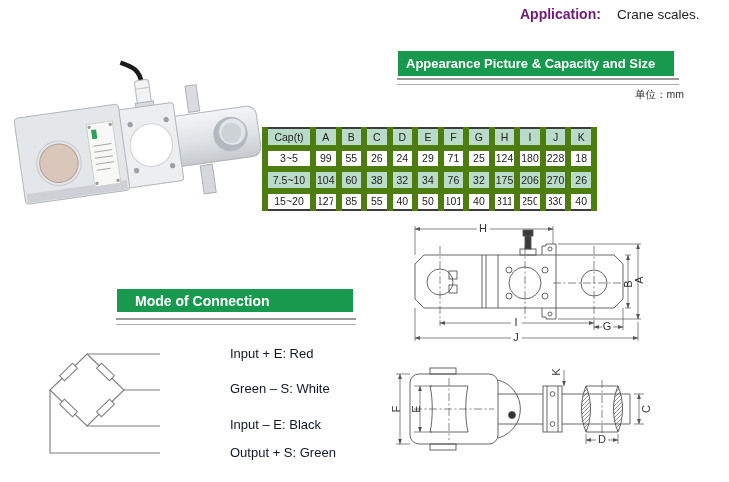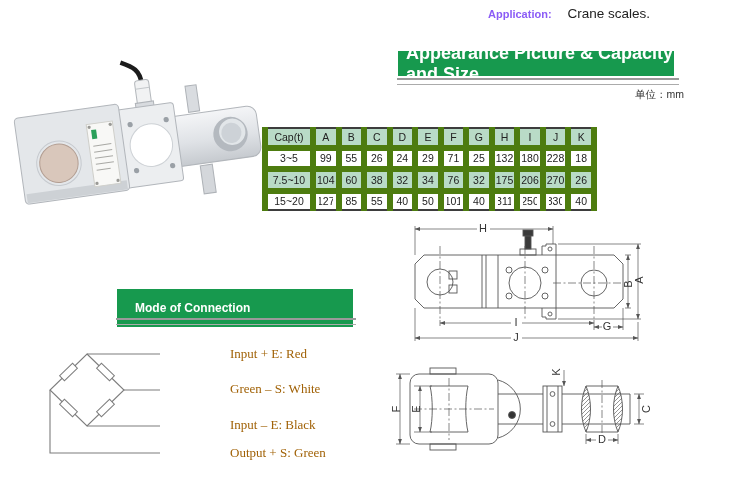--- a/index.html
+++ b/index.html
@@ -5,46 +5,46 @@
   :root{
     --banner-green:#17994e;
     --table-green:#b9dbc7;
   }
   html,body{margin:0;padding:0;background:#fff;}
   .page{position:relative;width:729px;height:482px;background:#ffffff;overflow:hidden;
         font-family:"Liberation Sans",sans-serif;color:#222;}
 
   
   .app-line{position:absolute;left:488px;top:6px;display:flex;gap:16px;align-items:baseline;}
-  .app-label{font-weight:bold;font-size:11px;color:#8b5cf6;}
+  .app-label{font-weight:bold;font-size:14px;color:#701a75;margin-left:32px;}
   .app-value{font-size:13.5px;color:#222;}
 
   
   .banner{position:absolute;background:var(--banner-green);color:#fff;font-weight:bold;
-          font-size:18px;display:flex;align-items:center;box-sizing:border-box;}
+          font-size:13px;display:flex;align-items:center;box-sizing:border-box;}
   .banner-top{left:398px;top:51px;width:276px;height:25px;padding-left:8px;}
-  .banner-mode{left:117px;top:289px;width:236px;height:38px;padding-left:18px;font-size:12px;}
+  .banner-mode{left:117px;top:289px;width:236px;height:23px;padding-left:18px;font-size:14px;}
   .rule-double{position:absolute;height:4px;border-top:2px solid #9a9a9a;border-bottom:1px solid #ababab;}
   .rule-top{left:397px;top:78px;width:282px;}
   .rule-mode{left:116px;top:318px;width:240px;}
 
   .unit-note{position:absolute;left:627px;top:88px;font-size:10.5px;color:#333;margin-left:8px;}
 
   
   .size-table{position:absolute;left:262px;top:127px;width:335px;border-collapse:collapse;
               table-layout:fixed;font-size:10.5px;color:#222;}
   .size-table th,.size-table td{border:6px solid #4d7c0f;text-align:center;padding:0;height:15.5px;
               font-weight:400;overflow:hidden;white-space:nowrap;}
   .size-table thead th{background:var(--table-green);border-top:2px solid #3d3d3d;}
   .size-table tbody tr:last-child td{border-bottom:2px solid #3d3d3d;border-radius:6px;}
   .size-table tr.hl td{background:var(--table-green);}
 
   .photo{position:absolute;left:5px;top:58px;width:265px;height:162px;}
   .wiring{position:absolute;left:32px;top:338px;width:135px;height:140px;}
-  .wire-label{position:absolute;left:230px;font-size:13px;color:#a16207;white-space:nowrap;font-family:Liberation Serif, serif;}
+  .wire-label{position:absolute;left:230px;font-size:13px;color:#0f172a;white-space:nowrap;}
   .draw{position:absolute;}
   .draw-top{left:398px;top:222px;width:331px;height:130px;}
   .draw-side{left:390px;top:358px;width:330px;height:122px;}
   svg{display:block;}
   .dim-text{font-size:11px;fill:#333;font-family:"Liberation Sans",sans-serif;}
 </style>
 </head>
 <body>
 
 <div class="page">
@@ -81,21 +81,21 @@
     <tbody>
         <tr>
           <td>3~5</td>
           <td>99</td>
           <td>55</td>
           <td>26</td>
           <td>24</td>
           <td>29</td>
           <td>71</td>
           <td>25</td>
-          <td>132</td>
+          <td>124</td>
           <td>180</td>
           <td>228</td>
           <td>18</td>
         </tr>
         <tr class="hl">
           <td>7.5~10</td>
           <td>104</td>
           <td>60</td>
           <td>38</td>
           <td>32</td>

